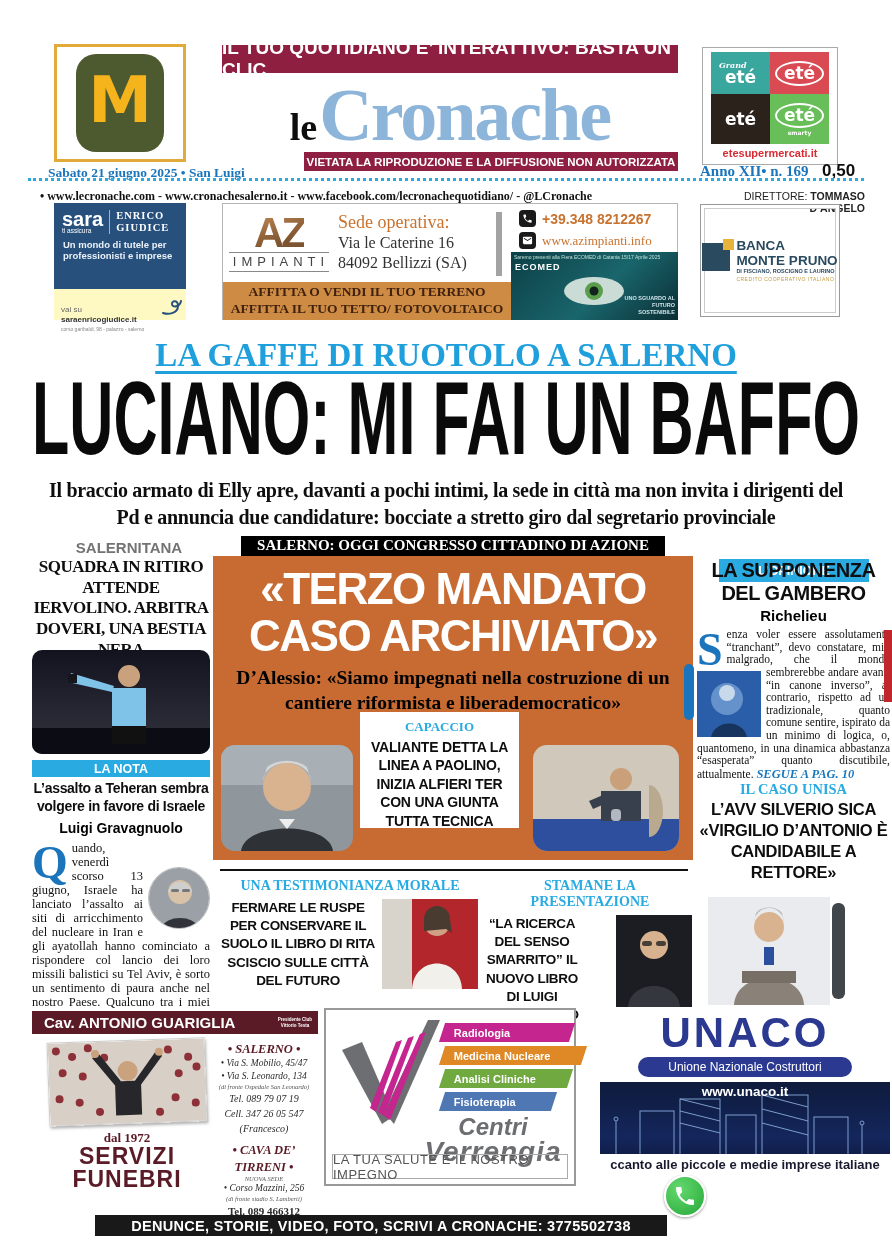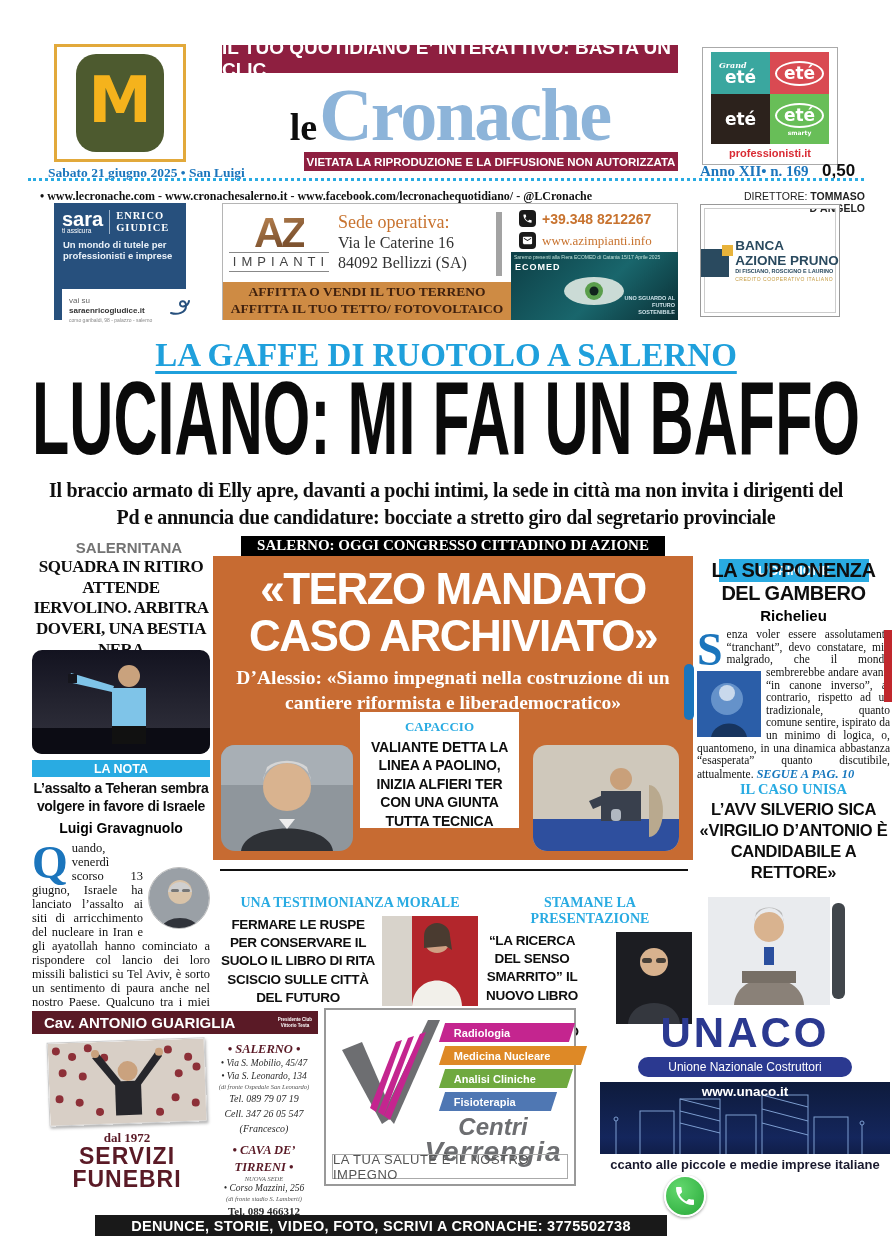--- a/index.html
+++ b/index.html
@@ -33,21 +33,21 @@
   .director b { font-weight:800; }
 
   
   .sara { left:54px; top:203px; width:132px; height:117px; background:#27507D; color:#fff; }
   .sara-row { display:flex; align-items:center; padding:7px 8px 2px 8px; }
   .sara-brand { font:800 20px/0.8 "Liberation Sans",sans-serif; }
   .sara-sub { font:6.5px "Liberation Sans",sans-serif; }
   .sara-div { width:1px; height:24px; background:#9fb4ca; margin:0 6px; }
   .sara-partner { font:bold 10.5px/1.1 "Liberation Serif",serif; letter-spacing:1px; width:52px; }
   .sara-tag { padding:3px 9px 0 9px; font:bold 9.5px/1.2 "Liberation Sans",sans-serif; color:#EAF1F8; }
-  .sara-foot { position:absolute; bottom:0; left:0; width:100%; height:31px; background:#ffffff; color:#666; padding:7px 34px 0 7px; font:8px/1.3 "Liberation Sans",sans-serif;margin-left:8px; }
+  .sara-foot { position:absolute; bottom:0; left:0; width:100%; height:31px; background:#fef9c3; color:#666; padding:16px 34px 0 7px; font:8px/1.3 "Liberation Sans",sans-serif; }
   .sara-cta { color:#333; font-weight:800; }
   .sara-addr { font-size:5px; color:#888; }
   .swan { position:absolute; right:3px; bottom:3px; }
 
   .az { left:222px; top:203px; width:456px; height:117px; border:1px solid #b5b5b5; background:#fff; }
   .az-logo { position:absolute; left:0; top:0; width:112px; height:78px; display:flex; flex-direction:column; align-items:center; justify-content:center; }
   .az-az { font:900 42px/0.9 "Liberation Sans",sans-serif; background:linear-gradient(160deg,#c08954,#7e5330 70%); -webkit-background-clip:text; background-clip:text; color:transparent; letter-spacing:-3px; }
   .az-imp { font:13px "Liberation Sans",sans-serif; color:#444; letter-spacing:5px; border-top:1px solid #888; border-bottom:1px solid #888; padding:1px 0 2px 4px; margin-top:1px; }
   .az-sede { position:absolute; left:107px; top:8px; width:172px; height:64px; border-right:6px solid #a3a3a3; padding-left:8px; font-family:"Liberation Serif",serif; }
   .az-sede-label { color:#C8732F; font-size:18px; }
@@ -57,21 +57,21 @@
   .az-ic { width:17px; height:17px; background:#1a1a1a; border-radius:4px; display:flex; align-items:center; justify-content:center; margin-right:6px; flex:none; }
   .az-phone { color:#C8732F; font:bold 14px "Liberation Sans",sans-serif; }
   .az-site { color:#C8732F; font:13px "Liberation Serif",serif; }
   .ecomed { position:absolute; left:288px; top:48px; width:167px; height:68px; background:linear-gradient(135deg,#0d3f46,#19666c 55%,#0a2e34); overflow:hidden; }
   .eco-note { color:#bfe0d8; font:5px/1.2 "Liberation Sans",sans-serif; padding:2px 3px 0 3px; }
   .eco-name { position:absolute; left:4px; top:10px; color:#fff; font:800 9px "Liberation Sans",sans-serif; letter-spacing:1px; }
   .eco-tag { position:absolute; right:3px; bottom:4px; width:52px; color:#cfe3ea; font:bold 5.5px/1.3 "Liberation Sans",sans-serif; text-align:right; }
   .az-strip { position:absolute; left:0; top:78px; width:288px; height:38px; background:#CE8B44; display:flex; flex-direction:column; align-items:center; justify-content:center; font:bold 13.5px/1.25 "Liberation Serif",serif; color:#40210e; }
 
   .banca { left:700px; top:204px; width:140px; height:113px; border:1px solid #999; box-shadow:inset 0 0 0 3px #fff, inset 0 0 0 4px #ccc; display:flex; align-items:center; justify-content:center; }
-  .banca-in { display:flex; align-items:center; }
+  .banca-in { display:flex; align-items:flex-start; }
   .banca-logo { position:relative; width:28px; height:28px; background:#2A4A5F; margin:4px 6px 0 0; flex:none; }
   .banca-sq { position:absolute; right:-4px; top:-4px; width:11px; height:11px; background:#E8B33A; }
   .banca-t1 { color:#2A4A5F; font:800 13.5px/1.05 "Liberation Sans",sans-serif; }
   .banca-t3 { color:#2A4A5F; font:bold 5.5px/1.4 "Liberation Sans",sans-serif; }
   .banca-t4 { color:#C49A3F; font:5px "Liberation Sans",sans-serif; letter-spacing:0.5px; }
 
   
   .kicker { left:0; top:337px; width:100%; text-align:center; font:900 33px "Liberation Serif",serif; color:#1FA0DC; text-decoration:underline; text-decoration-thickness:3px; text-underline-offset:5px; }
   .headline-svg { left:0; top:368px; }
   .subhead { left:36px; top:477px; width:820px; text-align:center; font:bold 20px/1.33 "Liberation Serif",serif; color:#0e0e0e; letter-spacing:-0.3px; }
@@ -86,30 +86,30 @@
   .l-body { left:32px; top:841px; width:178px; height:172px; font:12.5px/1.12 "Liberation Serif",serif; text-align:justify; color:#111; overflow:hidden; }
   .dropcap { float:left; font:bold 46px/0.82 "Liberation Serif",serif; color:#1B75BC; margin:3px 4px 0 0; }
   .l-portrait { float:right; width:62px; height:62px; border-radius:50%; margin:26px 0 3px 5px; overflow:hidden; border:1px solid #bbb; }
   .segue { font:bold italic 12.5px "Liberation Serif",serif; color:#1878BE; white-space:nowrap; }
 
   
   .c-kickwrap { left:213px; top:536px; width:480px; text-align:center; }
   .c-kick { display:inline-block; background:#000; color:#fff; font:bold 15px "Liberation Serif",serif; padding:1px 16px 3px; }
   .panel { left:213px; top:556px; width:480px; height:304px; background:#C76B32; }
   .c-head { margin-top:9px; text-align:center; color:#fff; font:900 44px/1.07 "Liberation Sans",sans-serif; letter-spacing:-1.5px; }
-  .c-sub { margin-top:7px; text-align:center; color:#ffffff; font:bold 19.5px/1.25 "Liberation Serif",serif; padding:0 18px; }
+  .c-sub { margin-top:7px; text-align:center; color:#000000; font:bold 19.5px/1.25 "Liberation Serif",serif; padding:0 18px; }
   .c-photo1 { position:absolute; left:8px; top:189px; width:132px; height:106px; border-radius:14px; overflow:hidden; }
   .c-photo2 { position:absolute; left:320px; top:189px; width:146px; height:106px; border-radius:14px; overflow:hidden; }
   .cap-box { position:absolute; left:147px; top:156px; width:159px; height:116px; background:#fff; text-align:center; }
   .cap-kick { color:#29ABE2; font:900 13px "Liberation Serif",serif; margin-top:7px; }
   .cap-text { font:900 14px/1.32 "Liberation Sans",sans-serif; color:#0e0e0e; padding:3px 7px 0; letter-spacing:-0.2px; }
 
   .divider { left:220px; top:869px; width:468px; border-top:2px solid #111; }
   .mid { top:878px; }
-  .mid-kick { text-align:center; color:#29ABE2; font:900 14px "Liberation Serif",serif; margin-bottom:5px;margin-top:17px; }
+  .mid-kick { text-align:center; color:#29ABE2; font:900 14px "Liberation Serif",serif; margin-bottom:5px; }
   .mid-row { display:flex; }
   .mid-head { font:900 13.5px/1.35 "Liberation Sans",sans-serif; text-align:center; letter-spacing:-0.3px; color:#0e0e0e; }
   .ml { left:220px; width:260px; }
   .ml .mid-head { width:156px; }
   .ml-photo { width:96px; height:90px; margin-left:6px; overflow:hidden; flex:none; }
   .mr { left:488px; width:204px; }
   .mr .mid-head { width:138px; margin-left:-10px;}
   .mr-photo { width:76px; height:92px; margin-left:30px; overflow:hidden; flex:none; }
 
   
@@ -190,21 +190,21 @@
           <span class="ete-oval">eté</span>
         </div>
       <div class="ete-cell ete-c3">
           <span>eté</span>
         </div>
       <div class="ete-cell ete-c4">
           <span class="ete-oval">eté</span>
           <span class="ete-tiny">smarty</span>
         </div>
     </div>
-    <div class="ete-site">professionisti.it</div>
+    <div class="ete-site">etesupermercati.it</div>
   </div>
   <div class="abs edition">Anno XII• n. 169</div>
   <div class="abs price">0,50</div>
   <div class="abs dotline"></div>
 
   <div class="abs urls">•  www.lecronache.com  -  www.cronachesalerno.it - www.facebook.com/lecronachequotidiano/ - @LCronache</div>
   <div class="abs director">
     <span>DIRETTORE:</span>
     <b>TOMMASO D’ANGELO</b>
   </div>
@@ -272,21 +272,21 @@
     </div>
   </div>
 
   <div class="abs banca">
     <div class="banca-in">
       <div class="banca-logo">
           <div class="banca-sq"></div>
         </div>
       <div>
         <div class="banca-t1">BANCA</div>
-        <div class="banca-t1">AZIONE PRUNO</div>
+        <div class="banca-t1">MONTE PRUNO</div>
         <div class="banca-t3">DI FISCIANO, ROSCIGNO E LAURINO</div>
         <div class="banca-t4">CREDITO COOPERATIVO ITALIANO</div>
       </div>
     </div>
   </div>
 
   <div class="abs kicker">LA GAFFE DI RUOTOLO A SALERNO</div>
   <svg class="abs headline-svg" width="892" height="100">
     <text x="446" y="86" text-anchor="middle" textLength="828" lengthAdjust="spacingAndGlyphs" font-family="Liberation Sans, sans-serif" font-weight="900" font-size="104" fill="#0a0a0a">LUCIANO: MI FAI UN BAFFO</text>
   </svg>

